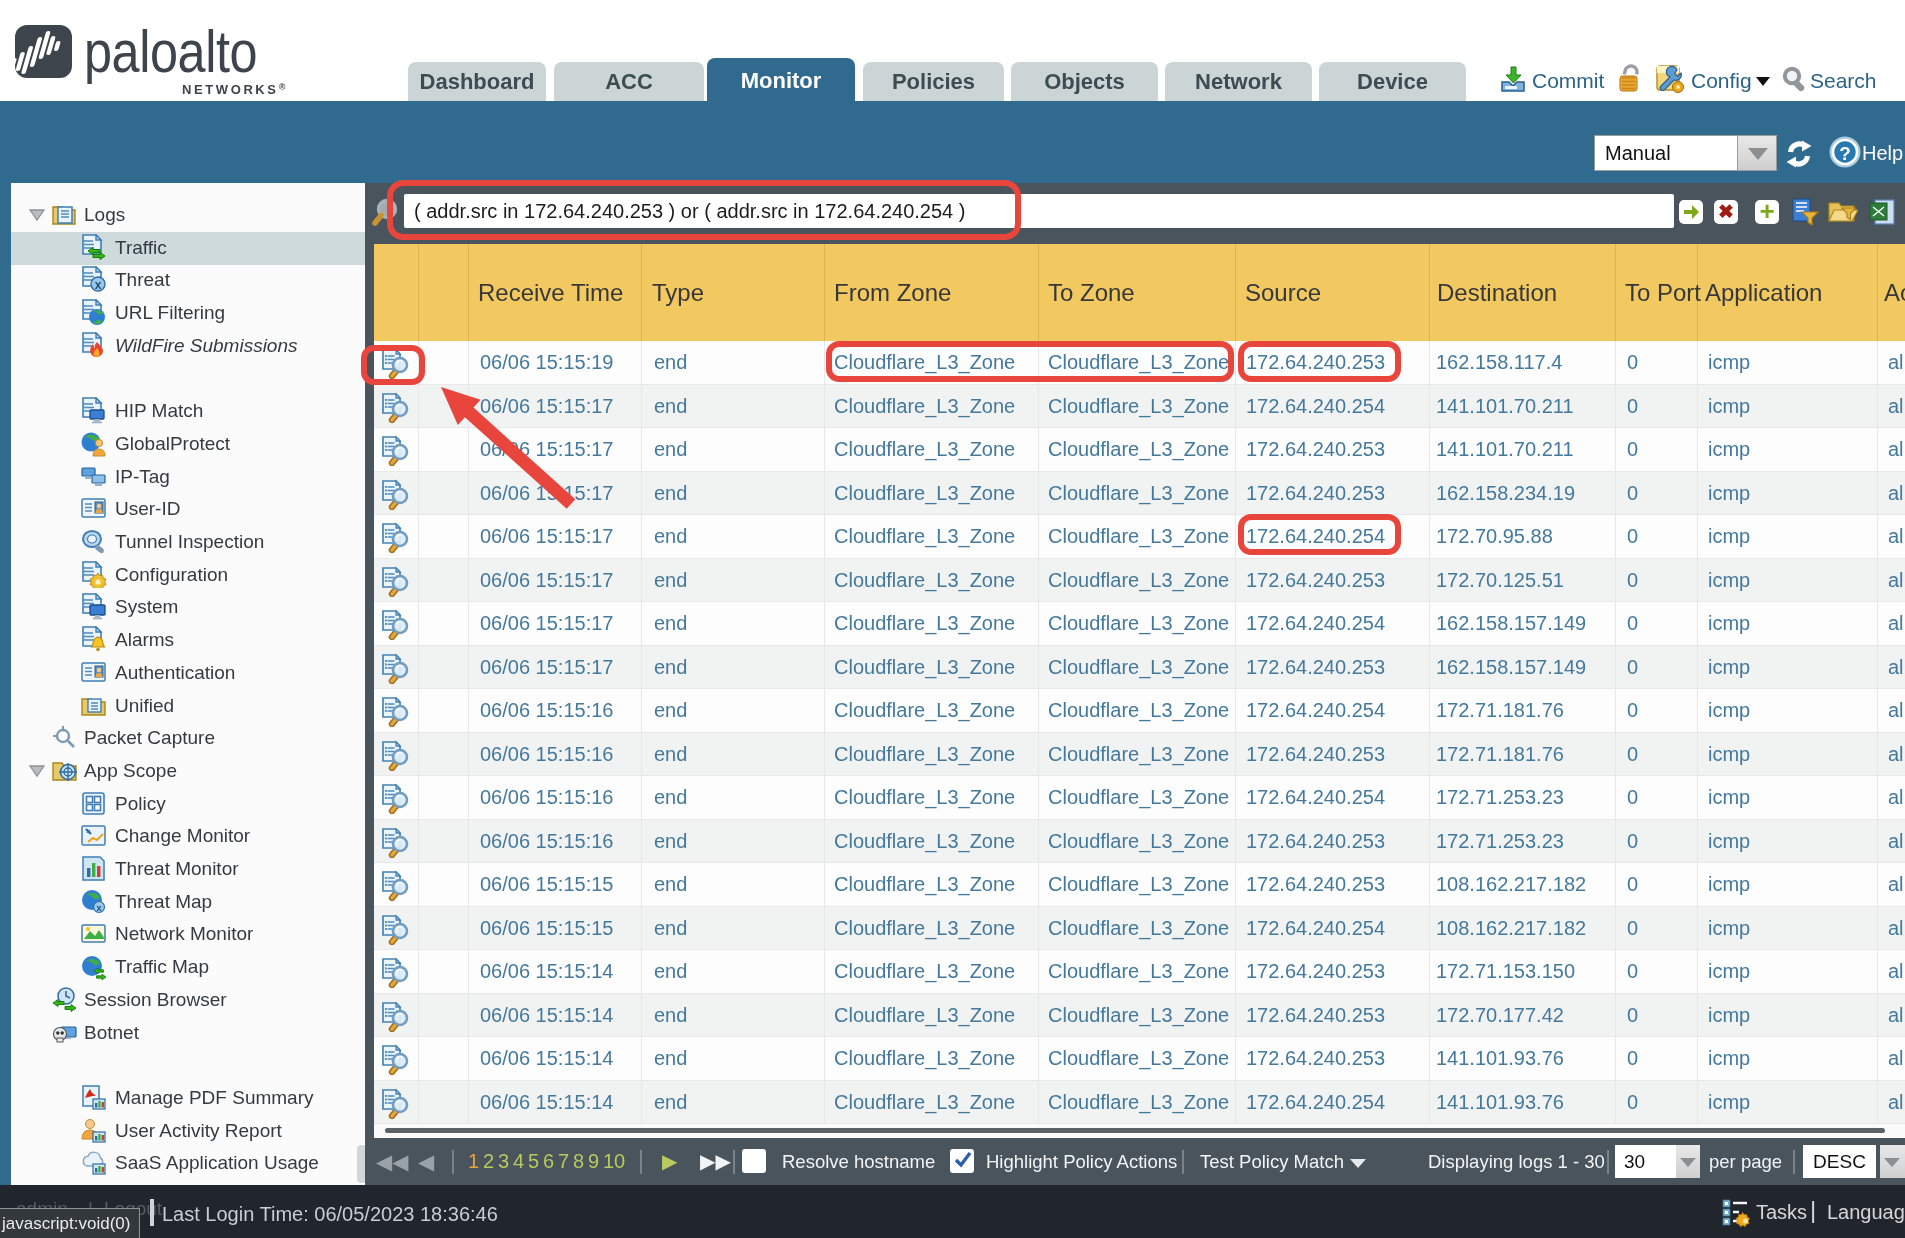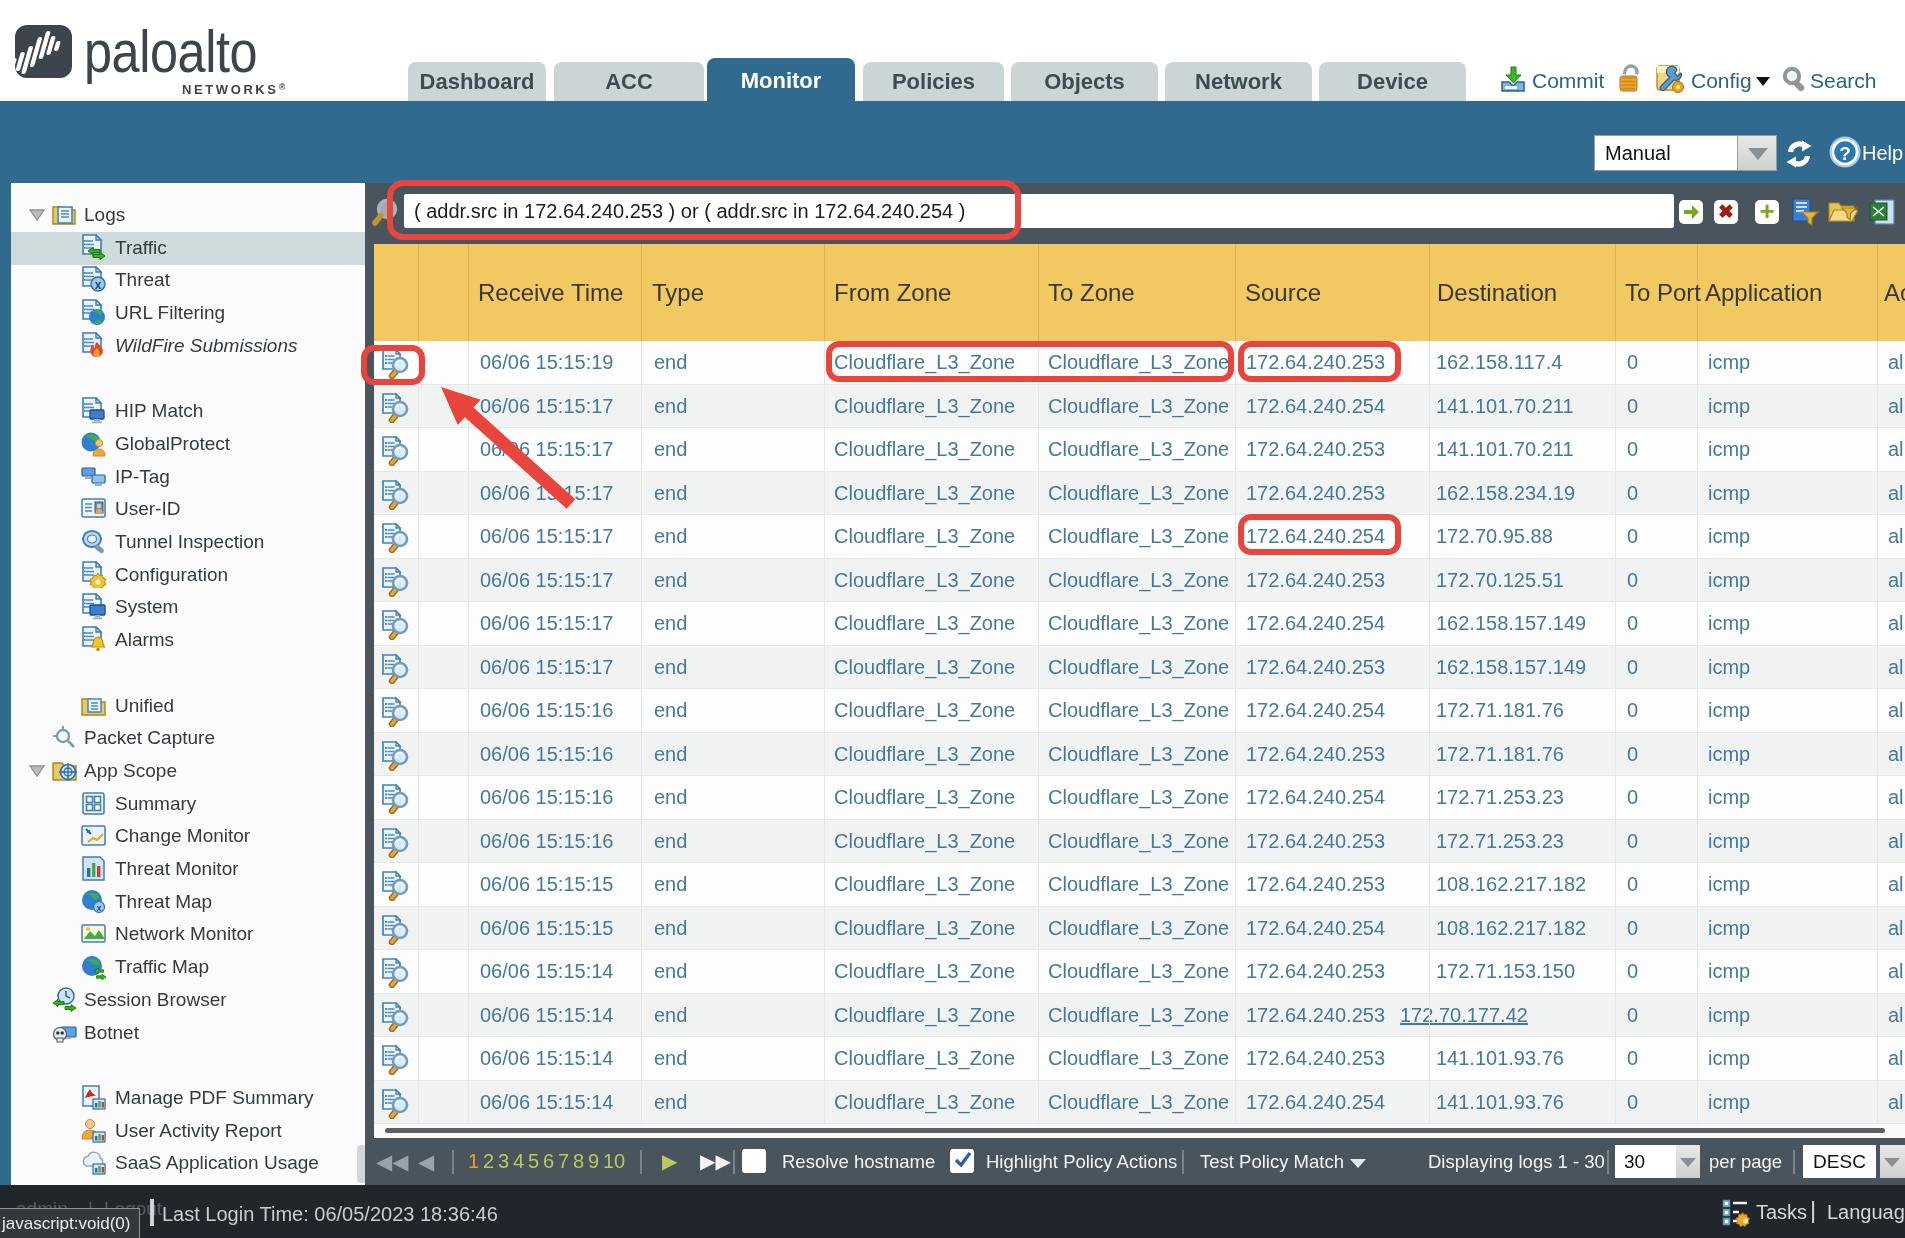--- a/index.html
+++ b/index.html
@@ -276,20 +276,32 @@
           <g fill="#4f8cbd">
             <rect x="4" y="6" width="1.8" height="1.8"></rect>
             <rect x="4" y="9.5" width="1.8" height="1.8"></rect>
             <rect x="4" y="13" width="1.8" height="1.8"></rect>
           </g>
           <path d="M18 11 q5 1 5 7 l1.5 3 h-13 l1.5 -3 q0-6 5-7z" fill="#f7c325" stroke="#b98c10" stroke-width="1.2"></path>
           <circle cx="18" cy="23.5" r="1.8" fill="#b98c10"></circle>
         </svg></div>
       <div class="ab" style="left:104px;">Alarms</div>
     </div>
+    <div class="trow" style="top:472.8px;">
+      <div class="ab" style="left:69px;top:3px;"><svg width="27" height="27" viewBox="0 0 27 27">
+          <rect x="2" y="4" width="23" height="18" rx="1.5" fill="#eef5fb" stroke="#3f7fb5" stroke-width="1.5"></rect>
+          <g stroke="#4f8cbd" stroke-width="1.5">
+            <path d="M5 9 h7 M5 12.5 h7 M5 16 h7"></path>
+          </g>
+          <rect x="15" y="7" width="8" height="11" fill="#6b90b5" stroke="#2c5f8a" stroke-width="1"></rect>
+          <circle cx="19" cy="11" r="2.2" fill="#f3c98f"></circle>
+          <path d="M15.5 18 q0-4 3.5-4 t3.5 4z" fill="#f0a63c"></path>
+        </svg></div>
+      <div class="ab" style="left:104px;">Authentication</div>
+    </div>
     <div class="trow" style="top:505.5px;">
       <div class="ab" style="left:69px;top:3px;"><svg width="27" height="27" viewBox="0 0 27 27">
           <path d="M2 7 h9 l2 3 h12 v13 h-23 z" fill="#e8c968" stroke="#a8861f" stroke-width="1.4"></path>
           <rect x="8" y="7" width="13" height="13" fill="#eaf3fb" stroke="#3f7fb5" stroke-width="1.4"></rect>
           <g stroke="#4f8cbd" stroke-width="1.4">
             <path d="M11 11 h7 M11 14 h7 M11 17 h7"></path>
           </g>
         </svg></div>
       <div class="ab" style="left:104px;">Unified</div>
     </div>
@@ -316,21 +328,21 @@
     <div class="trow" style="top:603.6px;">
       <div class="ab" style="left:69px;top:3px;"><svg width="27" height="27" viewBox="0 0 27 27">
           <rect x="3" y="3" width="21" height="21" rx="2" fill="#eaf3fb" stroke="#3f7fb5" stroke-width="1.6"></rect>
           <g fill="#fff" stroke="#3f7fb5" stroke-width="1.6">
             <rect x="6.5" y="6.5" width="6" height="6"></rect>
             <rect x="14.5" y="6.5" width="6" height="6"></rect>
             <rect x="6.5" y="14.5" width="6" height="6"></rect>
             <rect x="14.5" y="14.5" width="6" height="6"></rect>
           </g>
         </svg></div>
-      <div class="ab" style="left:104px;">Summary</div>
+      <div class="ab" style="left:104px;">Policy</div>
     </div>
     <div class="trow" style="top:636.3px;">
       <div class="ab" style="left:69px;top:3px;"><svg width="27" height="27" viewBox="0 0 27 27">
           <rect x="2" y="4" width="23" height="19" rx="1.5" fill="#eaf3fb" stroke="#3f7fb5" stroke-width="1.5"></rect>
           <path d="M5 8 l6 6 m0-6 l-6 6" stroke="#2f6ca3" stroke-width="0"></path>
           <path d="M6 7 l5 5" stroke="#2f6ca3" stroke-width="2.2"></path>
           <path d="M11 12 l-1.5-4.5 -3 3z" fill="#2f6ca3"></path>
           <path d="M8 20 l5-4 4 2 6-6" stroke="#e8a61f" stroke-width="2.2" fill="none"></path>
         </svg></div>
       <div class="ab" style="left:104px;">Change Monitor</div>
@@ -884,21 +896,21 @@
       <path d="M13 28 L17.5 22.5" stroke="#a06e20" stroke-width="6.5" stroke-linecap="round"></path>
       <path d="M13 28 L17.5 22.5" stroke="#e2a83d" stroke-width="3.5" stroke-linecap="round"></path>
       <circle cx="21" cy="17" r="7" fill="#ddeefb" fill-opacity="0.92" stroke="#739dbf" stroke-width="2.6"></circle>
       <path d="M17.5 14.5 a4.5 4.5 0 0 1 5 -1.5" stroke="#fff" stroke-width="1.6" fill="none"></path>
     </svg></div>
 <div class="cell" style="left:480px;top:993.5px;">06/06 15:15:14</div>
 <div class="cell" style="left:654px;top:993.5px;">end</div>
 <div class="cell" style="left:834px;top:993.5px;">Cloudflare_L3_Zone</div>
 <div class="cell" style="left:1048px;top:993.5px;">Cloudflare_L3_Zone</div>
 <div class="cell" style="left:1246px;top:993.5px;">172.64.240.253</div>
-<div class="cell" style="left:1400px;top:993.5px;text-decoration:underline;">172.70.177.42</div>
+<div class="cell" style="left:1436px;top:993.5px;">172.70.177.42</div>
 <div class="cell" style="left:1627px;top:993.5px;">0</div>
 <div class="cell" style="left:1708px;top:993.5px;">icmp</div>
 <div class="cell" style="left:1888px;top:993.5px;">al</div>
 <div class="ab" style="left:374px;top:1037.0px;width:1531px;height:43.5px;background:#fdfdfd;border-bottom:1px solid #e8e8e8;"></div>
 <div class="ab" style="left:379px;top:1044.0px;"><svg width="31" height="31" viewBox="0 0 31 31">
       <path d="M4 2 h13 l4 4 v15 h-17 z" fill="#edf5fc" stroke="#4583b3" stroke-width="1.7"></path>
       <path d="M17 2 l4 4 h-4 z" fill="#c3dcf0" stroke="#4583b3" stroke-width="1.3"></path>
       <g stroke="#4f8cbd" stroke-width="1.6">
         <path d="M8.5 8 h7 M8.5 11.5 h7 M8.5 15 h7"></path>
       </g>

